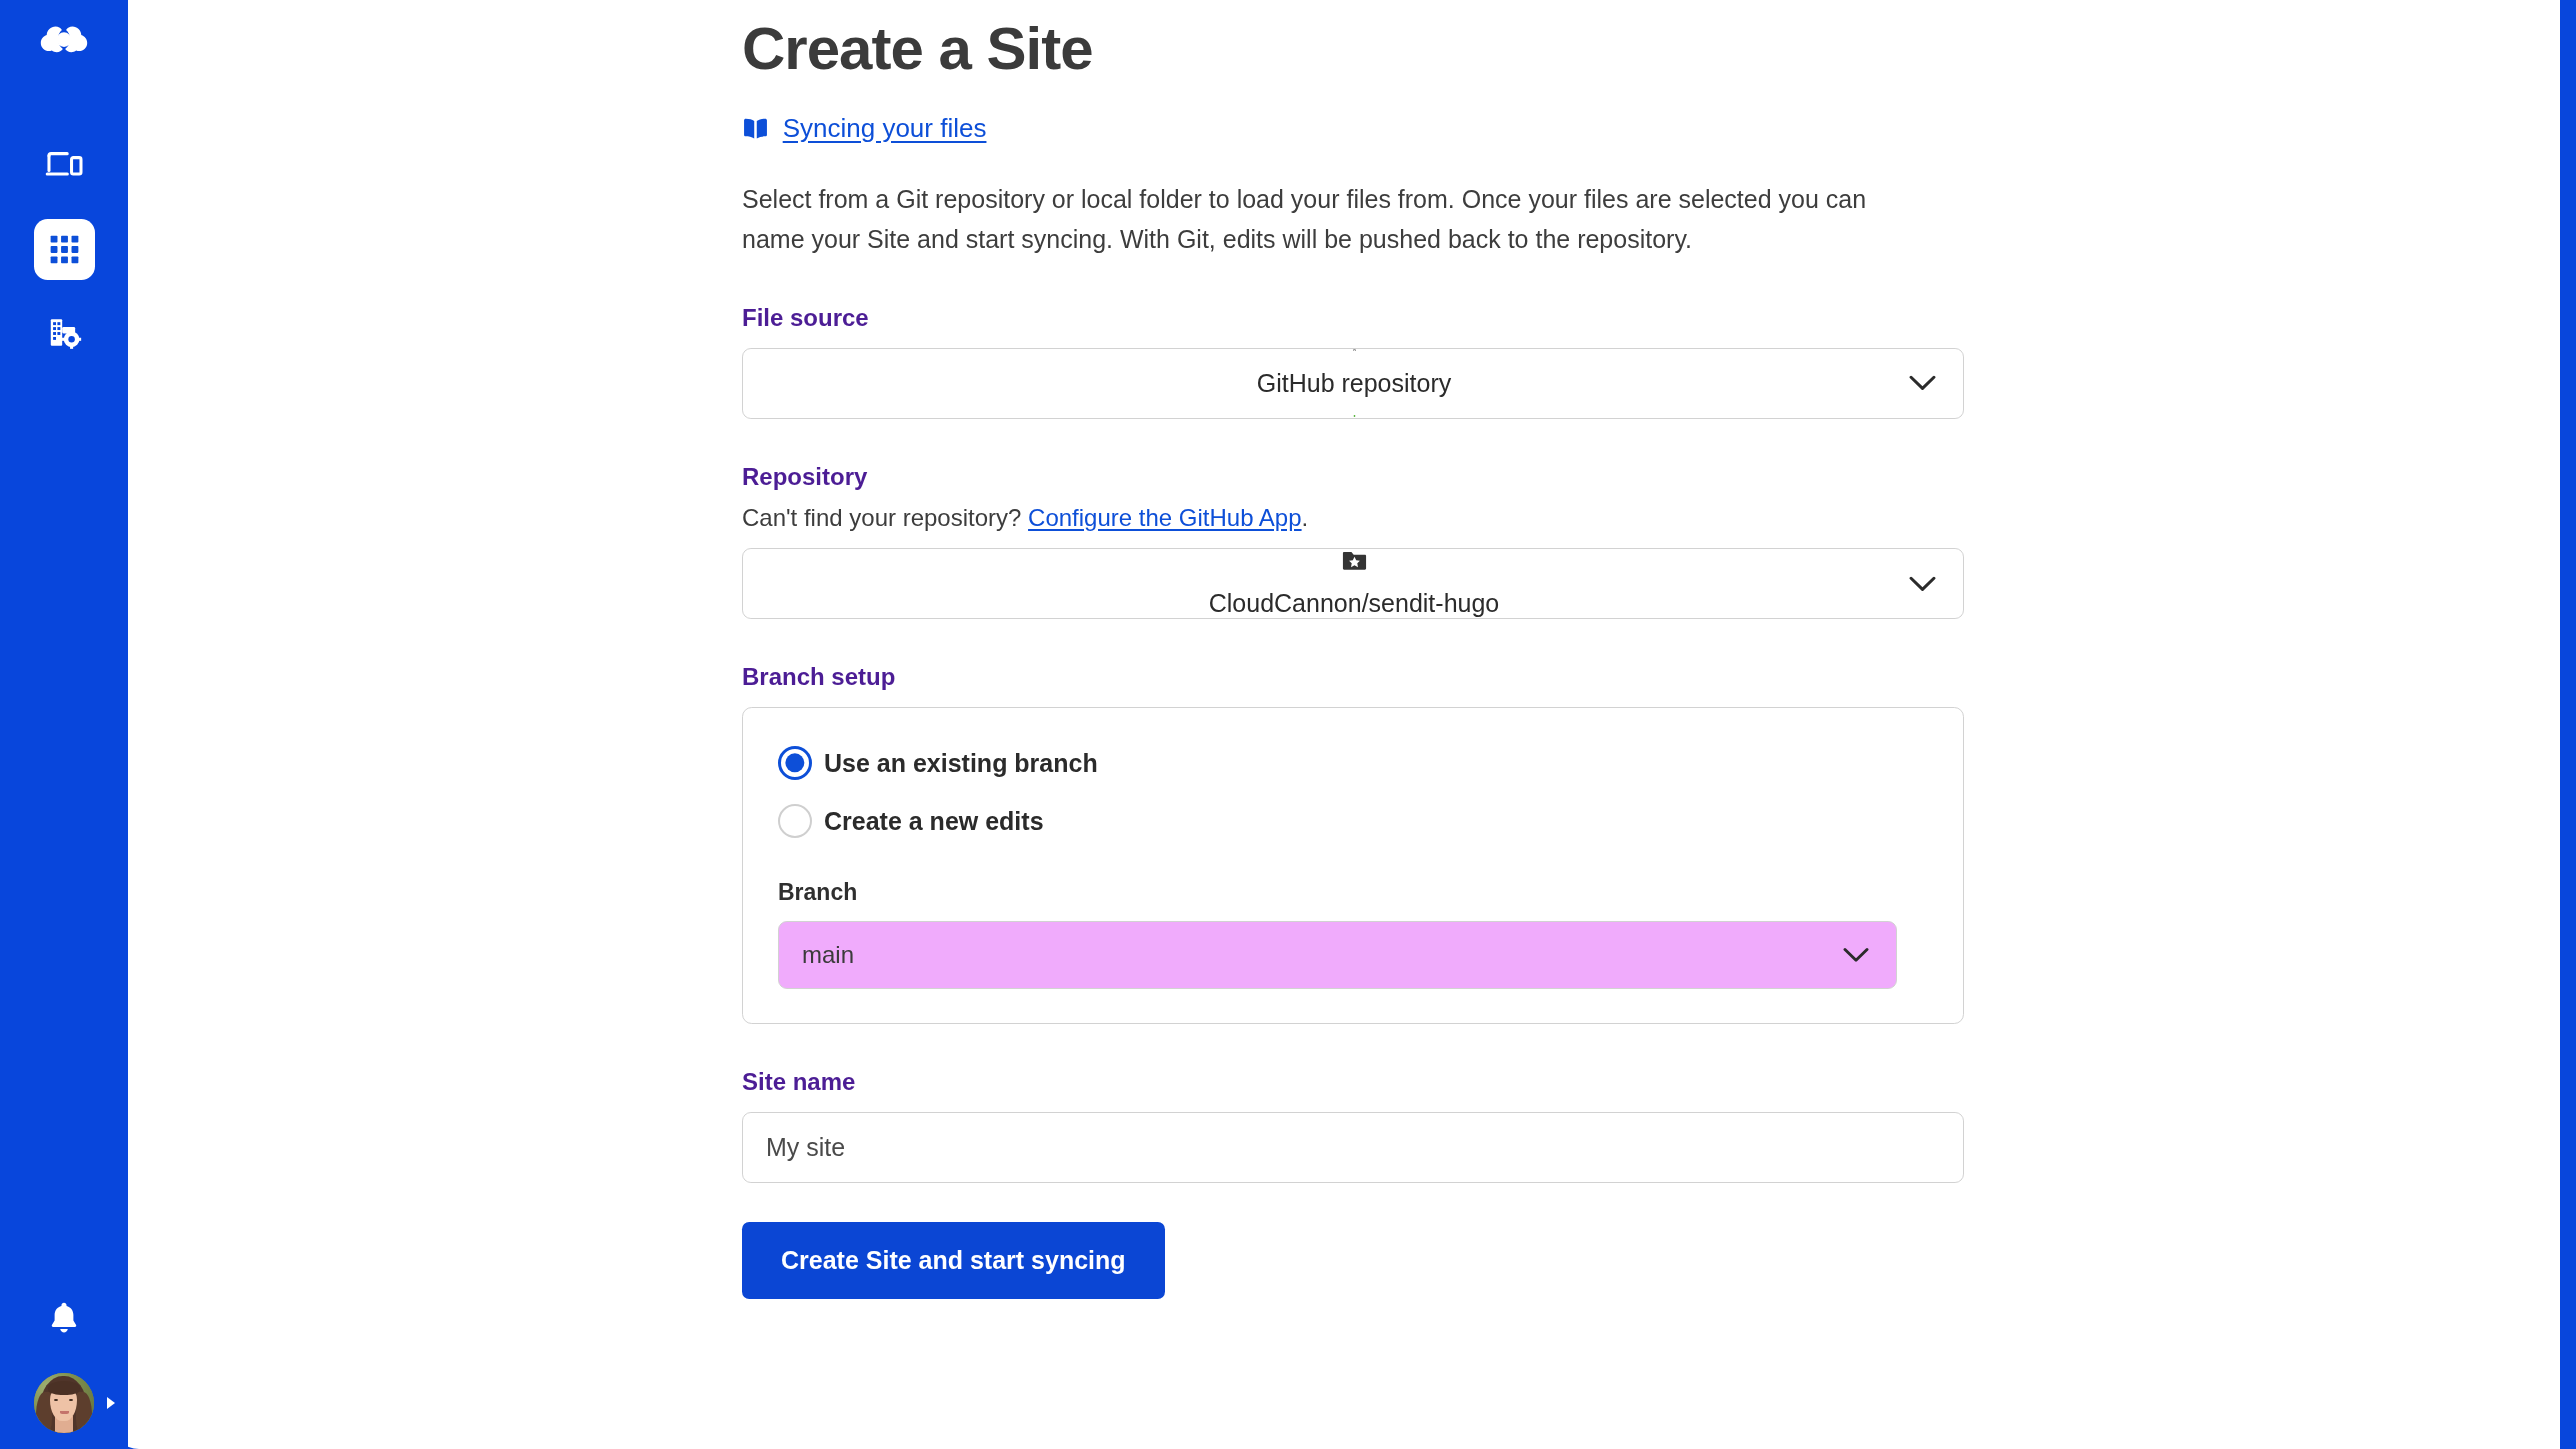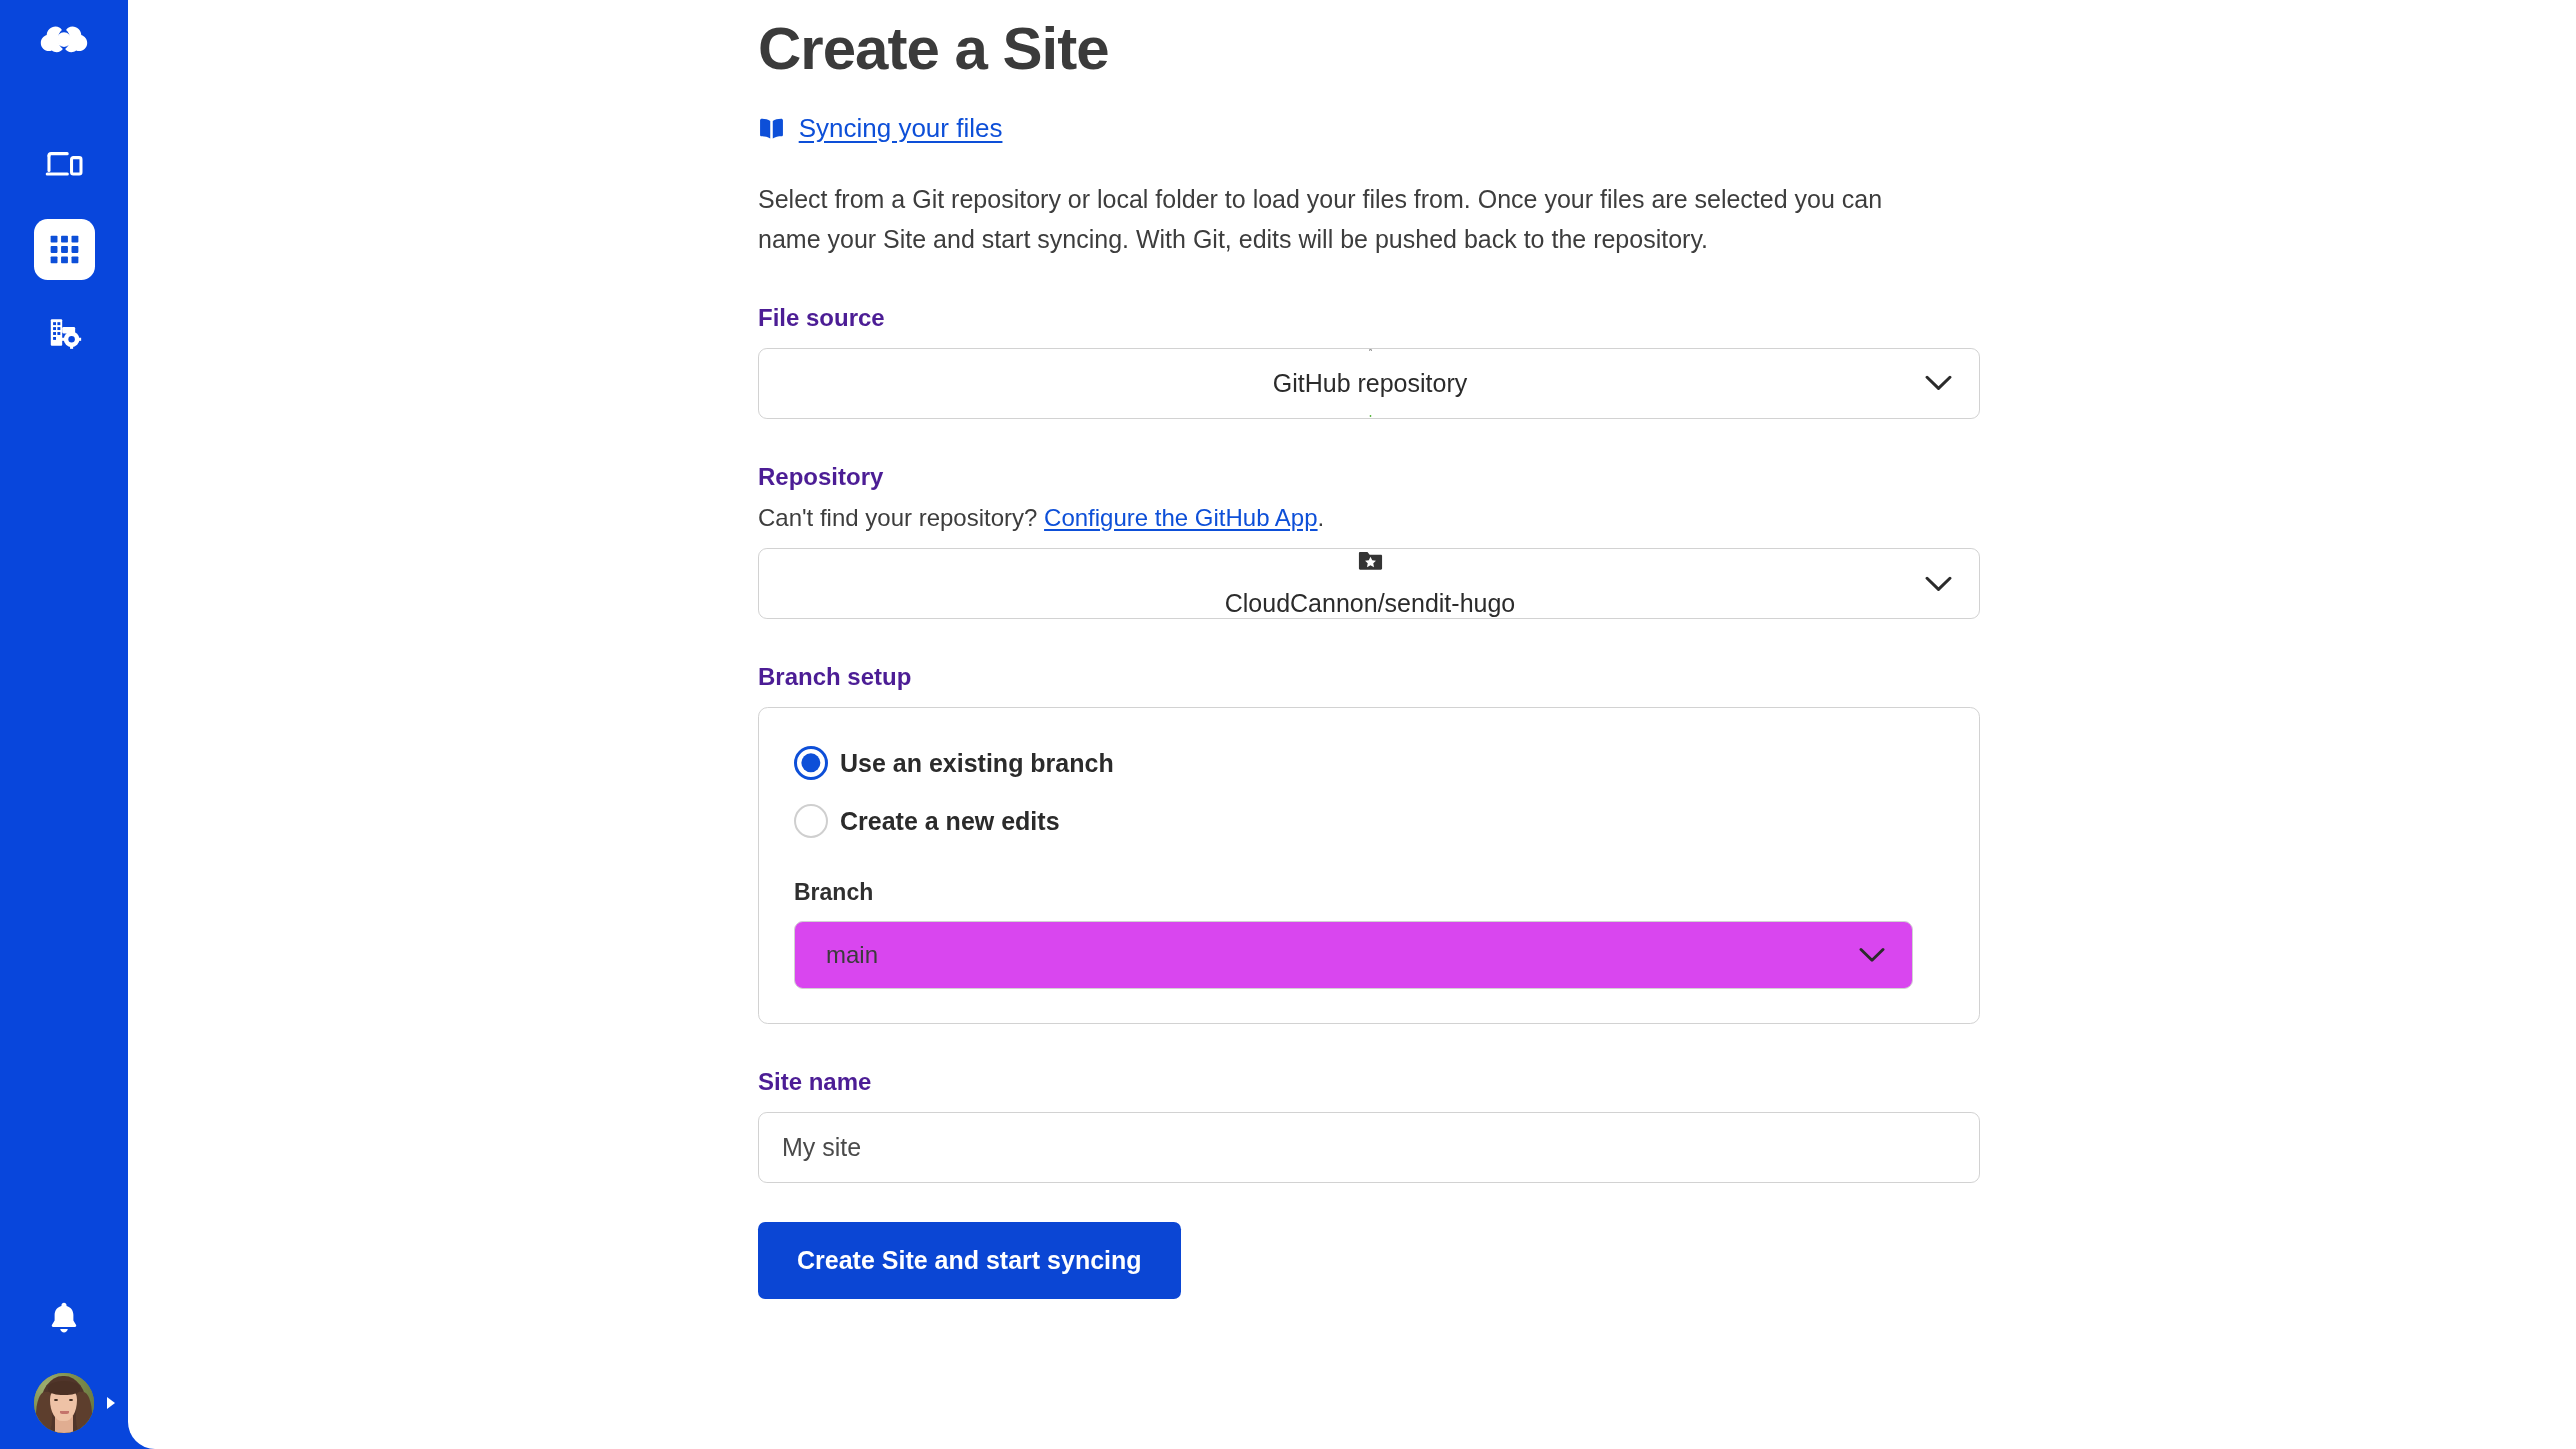--- a/index.html
+++ b/index.html
@@ -166,21 +166,21 @@
     transform: translateY(-50%);
     width: 0; height: 0;
     border-left: 8.9px solid #ffffff;
     border-top: 6.4px solid transparent;
     border-bottom: 6.4px solid transparent;
   }
 
   
   #panel {
     position: absolute;
-    left: 128px; top: 0;
+    left: 112px; top: 0;
     width: 2448px;
     height: 1449px;
     background: #ffffff;
     border-bottom-left-radius: 27px;
     z-index: 2;
     overflow: hidden;
   }
 
   #content {
     position: absolute;
@@ -318,23 +318,23 @@
 
   .sub-select {
     position: relative;
     height: 68px;
     margin: 14.5px 0 0 35px;
     width: 1119px;
     border: 1.6px solid #d2d2d2;
     border-radius: 8.9px;
     display: flex;
     align-items: center;
-    padding: 0 21px 0 31px;
-    cursor: pointer;
-    background: #d946ef;
+    padding: 0 21px 0 23px;
+    cursor: pointer;
+    background: #f0abfc;
   }
   .sub-select .select-value { font-size: 24px; color: #3b3b3b; }
 
   .text-input {
     height: 71px;
     margin-top: 16px;
     width: 1222px;
     border: 1.6px solid #d2d2d2;
     border-radius: 8.9px;
     display: flex;

